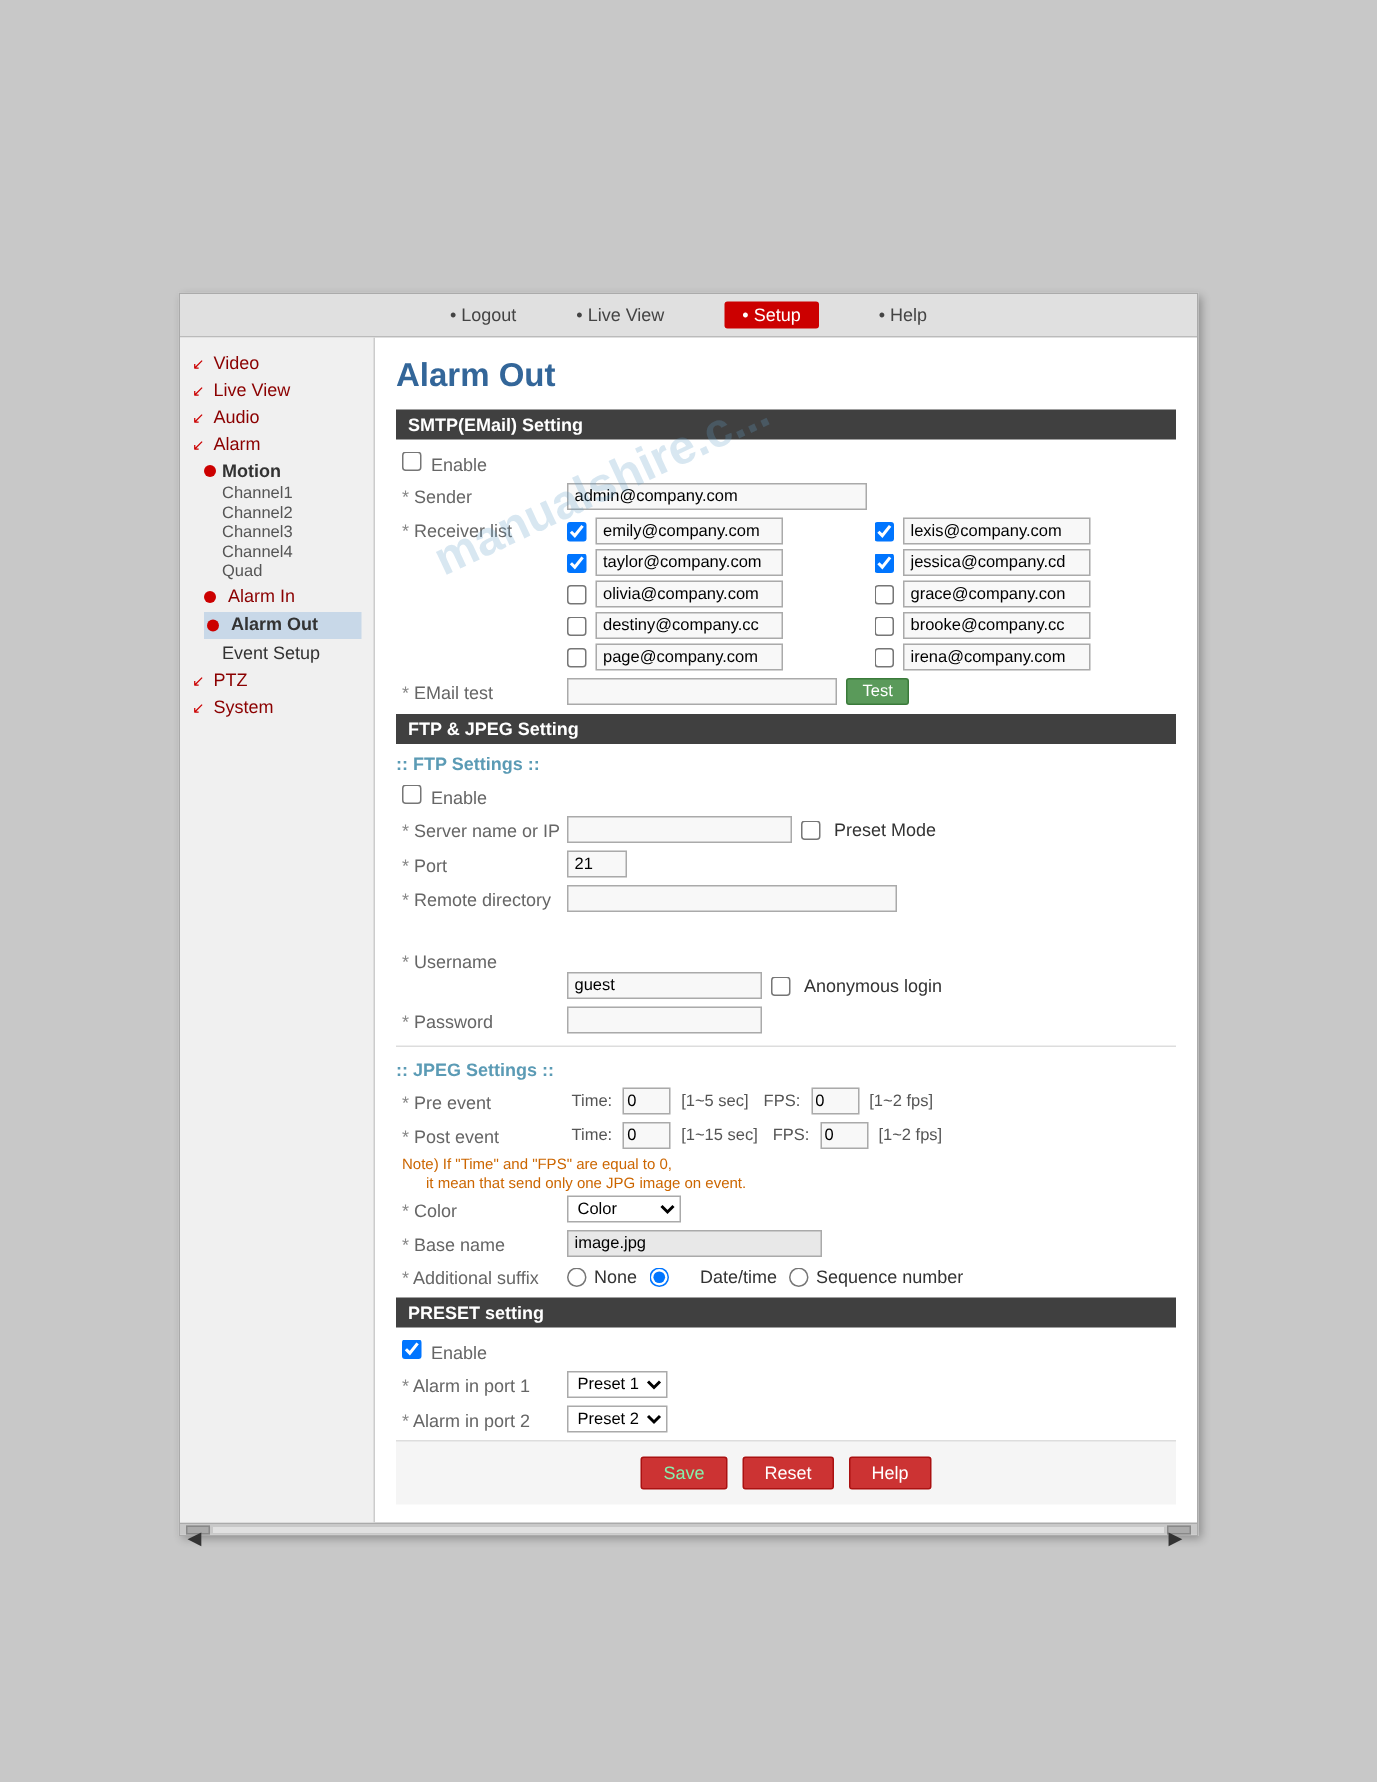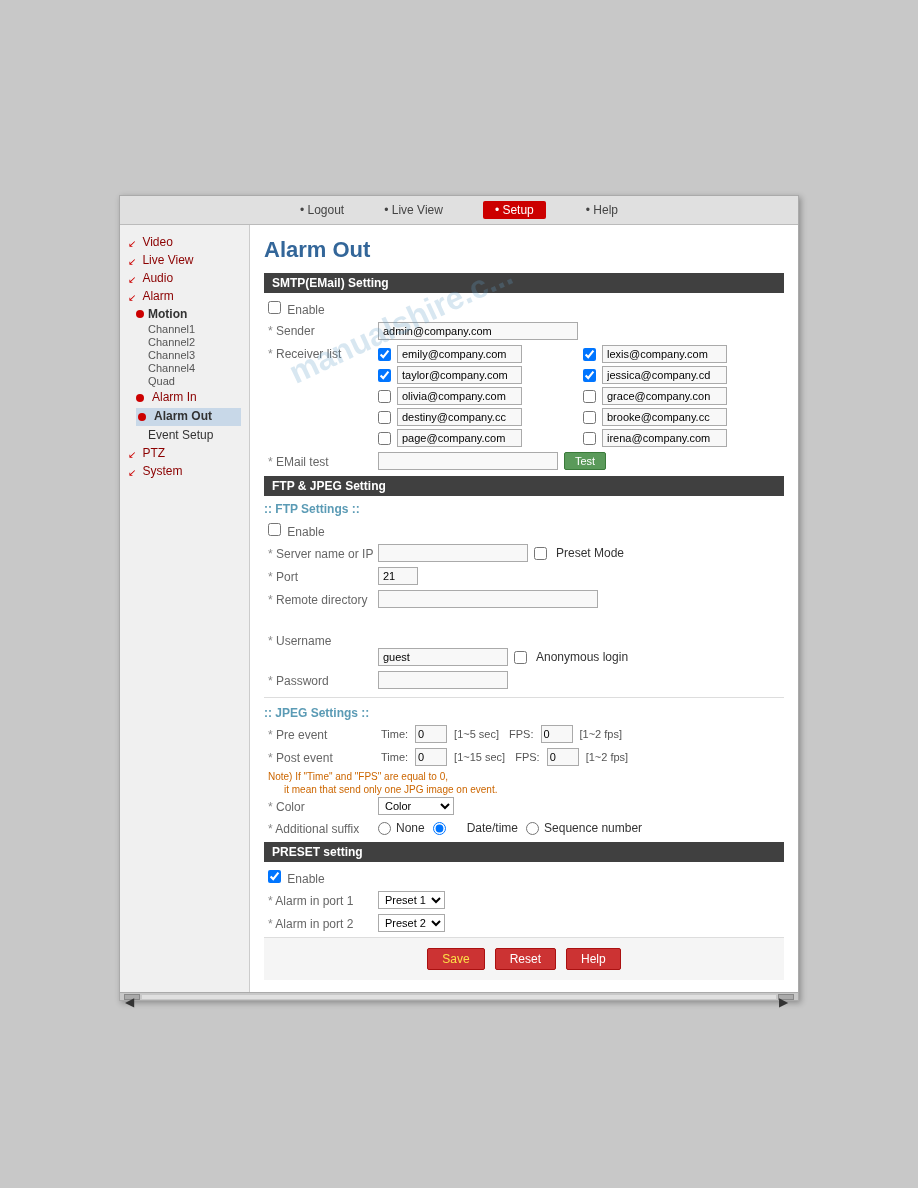--- a/index.html
+++ b/index.html
@@ -192,21 +192,21 @@
     }
     .btn-test {
       background: #5a9a5a;
       color: #fff;
       border: 1px solid #3a7a3a;
       padding: 2px 10px;
       font-size: 11px;
     }
     .btn-save {
       background: #cc3333;
-      color: #fde047;
+      color: #86efac;
       border: 1px solid #aa1111;
     }
     .btn-reset {
       background: #cc3333;
       color: #fff;
       border: 1px solid #aa1111;
     }
     .btn-help {
       background: #cc3333;
       color: #fff;
@@ -518,20 +518,28 @@
               <span>Color</span>
             </div>
             <div class="form-content">
               <select>
                 <option>Color</option>
                 <option>Grayscale</option>
               </select>
             </div>
           </div>
 
+          <div class="form-row" style="align-items:center;">
+            <div class="form-label required">
+              <span>Base name</span>
+            </div>
+            <div class="form-content">
+              <input type="text" value="image.jpg" style="width: 170px; background: rgb(232, 232, 232);">
+            </div>
+          </div>
 
           <div class="form-row" style="align-items:center;">
             <div class="form-label required">
               <span>Additional suffix</span>
             </div>
             <div class="form-content" style="display:flex;align-items:center;gap:8px;">
               <label style="display:flex;align-items:center;gap:2px;cursor:pointer;">
                 <input type="radio" name="suffix" style="">
                 <span>None</span>
               </label>

